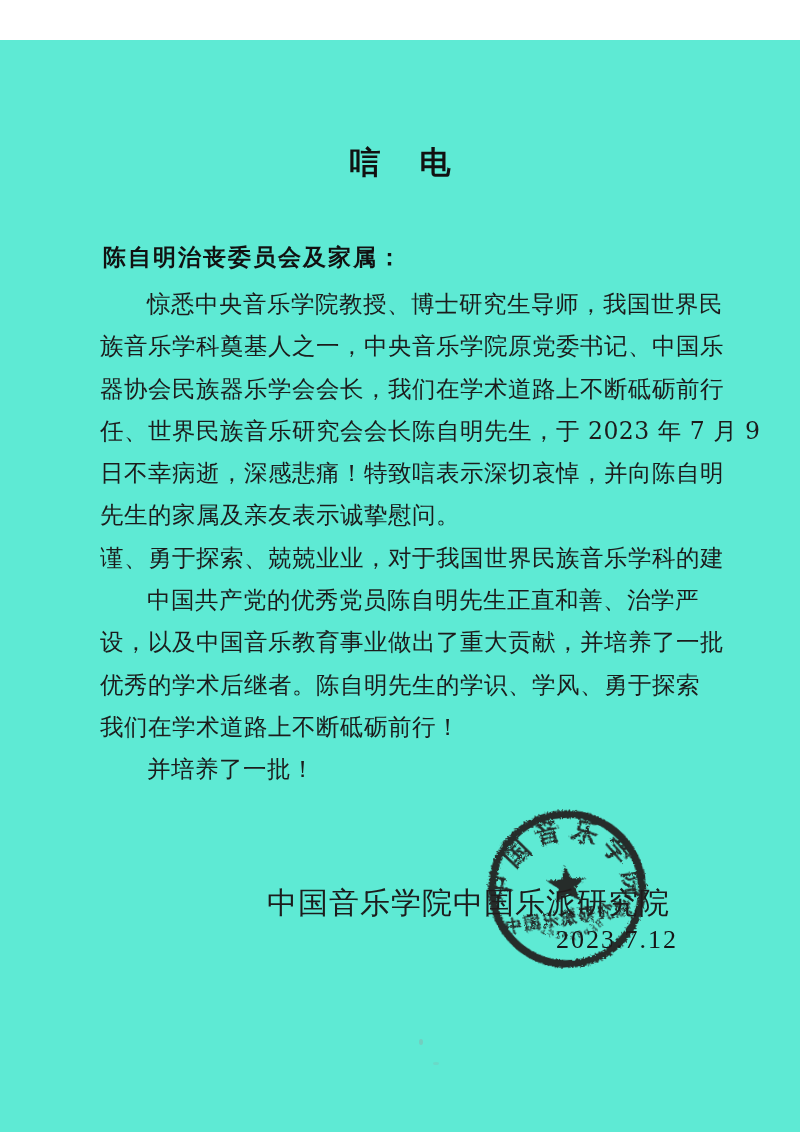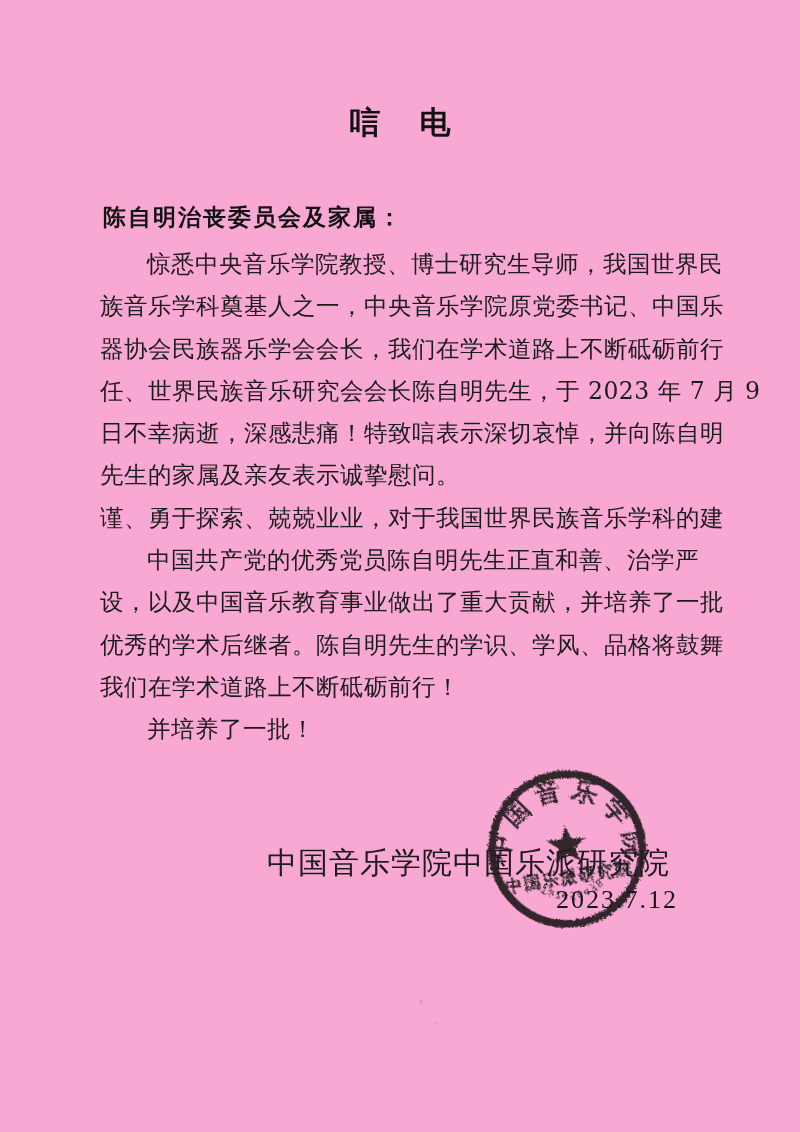--- a/index.html
+++ b/index.html
@@ -1,21 +1,21 @@
 <!DOCTYPE html>
 <html><head>
 <meta charset="utf-8">
 <style>
   html,body{margin:0;padding:0;}
   body{
     width:800px;height:1132px;background:#ffffff;position:relative;
     font-family:"DejaVu Serif","Liberation Serif",serif;color:#1c1c1c;
     overflow:hidden;
   }
-  .page{position:absolute;inset:0;background:#f9a8d4;}
+  .page{position:absolute;inset:0;background:#5eead4;margin-top:40px;}
   .title{
     position:absolute;top:102px;left:0;width:800px;text-align:center;
     font-family:"DejaVu Sans","Liberation Sans",sans-serif;
     font-weight:bold;font-size:31px;letter-spacing:14px;color:#111;
     text-indent:14px; 
   }
   .salutation{
     position:absolute;top:202px;left:103px;
     font-family:"DejaVu Sans","Liberation Sans",sans-serif;
     font-weight:bold;font-size:23px;letter-spacing:2px;color:#111;
@@ -63,21 +63,21 @@
     <span class="bl first">惊悉中央音乐学院教授、博士研究生导师，我国世界民</span>
     <span class="bl">族音乐学科奠基人之一，中央音乐学院原党委书记、中国乐</span>
     <span class="bl">器协会民族器乐学会会长，我们在学术道路上不断砥砺前行</span>
     <span class="bl">任、世界民族音乐研究会会长陈自明先生，于 2023 年 7 月 9</span>
     <span class="bl">日不幸病逝，深感悲痛！特致唁表示深切哀悼，并向陈自明</span>
     <span class="bl last">先生的家属及亲友表示诚挚慰问。</span>
 
     <span class="bl">谨、勇于探索、兢兢业业，对于我国世界民族音乐学科的建</span>
     <span class="bl first">中国共产党的优秀党员陈自明先生正直和善、治学严</span>
     <span class="bl">设，以及中国音乐教育事业做出了重大贡献，并培养了一批</span>
-    <span class="bl">优秀的学术后继者。陈自明先生的学识、学风、品格将鼓舞</span>
+    <span class="bl">优秀的学术后继者。陈自明先生的学识、学风、勇于探索</span>
     <span class="bl last">我们在学术道路上不断砥砺前行！</span>
 
     <span class="bl first last">并培养了一批！</span>
   </div>
 
   <div class="sig-org">中国音乐学院中国乐派研究院</div>
   <div class="sig-date">2023.7.12</div>
 
   <svg class="seal" viewBox="0 0 160 160" xmlns="http://www.w3.org/2000/svg">
     <defs>

